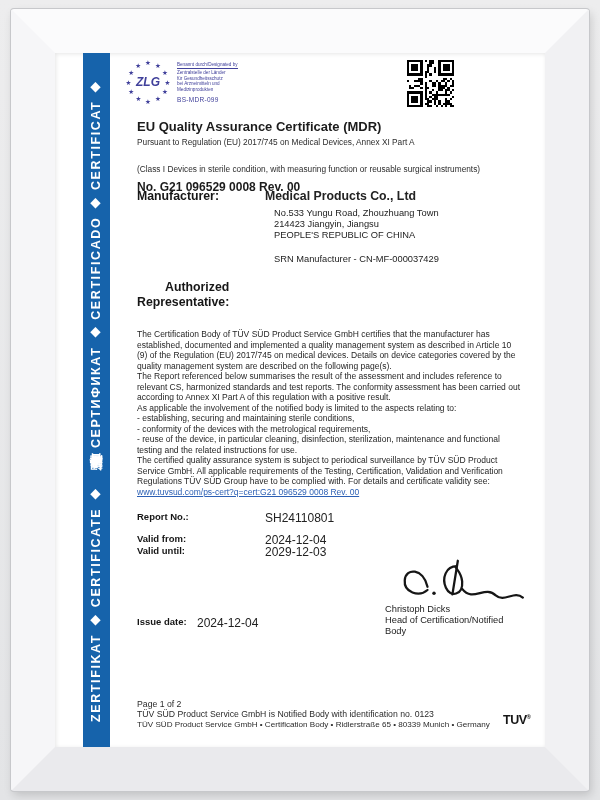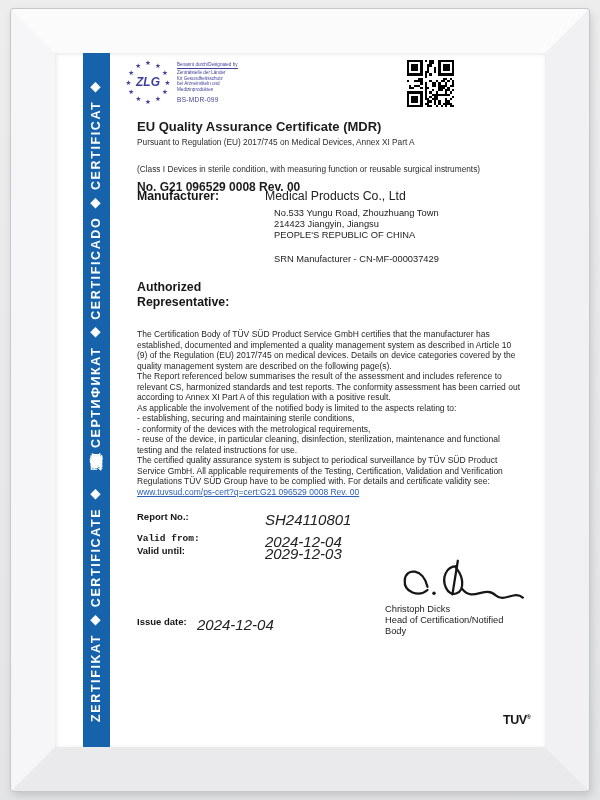--- a/index.html
+++ b/index.html
@@ -22,31 +22,31 @@
   .zlg-code{font-size:6.5px;margin-top:4px;letter-spacing:.3px;}
   .qr{position:absolute;left:352px;top:7px;width:47px;height:47px;}
   .tuv{position:absolute;left:420px;top:3px;width:58px;text-align:center;}
   .tuv-caption{font-size:6.3px;color:#555;margin-top:2px;}
   
   .titleblock{position:absolute;left:82px;top:66px;color:#1c1c1c;}
   .t-main{font-size:13px;font-weight:bold;}
   .t-sub{font-size:8.3px;margin-top:2.5px;color:#2c2c2c;}
   .t-no{font-size:12px;font-weight:bold;margin-top:6px;}
   
-  .lbl{position:absolute;left:82px;font-weight:bold;color:#161616;}
+  .lbl{position:absolute;left:82px;font-weight:bold;color:#161616;text-align:right;}
   .val{position:absolute;left:210px;color:#222;}
   .big{font-size:12.3px;line-height:14.5px;}
   .sm{font-size:9.3px;line-height:11px;padding-left:9px;}
   
   .bodytext{position:absolute;left:82px;top:276px;width:384px;font-size:8.5px;line-height:10.5px;color:#262626;}
   .bodytext div{margin:0;}
   a.certlink{color:#2b5fb4;text-decoration:underline;}
   
   .f-lbl{font-size:9.5px;}
-  .f-val{font-size:15px;font-style:italic;}
+  .f-val{font-size:12px;}
   
   .sig{position:absolute;left:340px;top:503px;width:130px;height:55px;}
   .signame{position:absolute;left:330px;top:551px;font-size:9.3px;line-height:11px;color:#222;}
   
   .footer{position:absolute;left:82px;top:646px;color:#2b2b2b;}
   .foot-a{font-size:8.7px;line-height:10.4px;}
   .foot-b{font-size:8.1px;line-height:10.4px;}
   .tuvmark{position:absolute;left:448px;top:660px;font-size:12.5px;font-weight:bold;color:#161616;letter-spacing:-.5px;}
   .tuvmark sup{font-size:6px;}
 </style>
@@ -221,21 +221,21 @@
 
       <div class="titleblock">
         <div class="t-main">EU Quality Assurance Certificate (MDR)</div>
         <div class="t-sub">Pursuant to Regulation (EU) 2017/745 on Medical Devices,  Annex XI Part A</div>
         <div class="t-sub" style="margin-top:17px;">(Class I Devices in sterile condition, with measuring function or reusable surgical instruments)</div>
         <div class="t-no">No. G21 096529 0008 Rev. 00</div>
       </div>
 
       <div class="lbl big" style="top:136px;">Manufacturer:</div>
       <div class="val" style="top:136px;">
-        <div class="big" style="font-weight:normal;">Medical Products Co., Ltd</div>
+        <div class="big" style="font-weight:bold;">Medical Products Co., Ltd</div>
         <div class="sm" style="margin-top:4px;">No.533 Yungu Road, Zhouzhuang Town</div>
         <div class="sm">214423 Jiangyin, Jiangsu</div>
         <div class="sm">PEOPLE'S REPUBLIC OF CHINA</div>
         <div class="sm" style="margin-top:13px;">SRN Manufacturer - CN-MF-000037429</div>
       </div>
 
       <div class="lbl big" style="top:227px;">
         <div>Authorized</div>
         <div>Representative:</div>
       </div>
@@ -246,21 +246,21 @@
         <div>As applicable the involvement of the notified body is limited to the aspects relating to:</div>
         <div>- establishing, securing and maintaining sterile conditions,</div>
         <div>- conformity of the devices with the metrological requirements,</div>
         <div>- reuse of the device, in particular cleaning, disinfection, sterilization, maintenance and functional testing and the related instructions for use.</div>
         <div>The certified quality assurance system is subject to periodical surveillance by TÜV SÜD Product Service GmbH. All applicable requirements of the Testing, Certification, Validation and Verification Regulations TÜV SÜD Group have to be complied with. For details and certificate validity see:</div>
         <a class="certlink" href="#">www.tuvsud.com/ps-cert?q=cert:G21 096529 0008 Rev. 00</a>
       </div>
 
       <div class="lbl f-lbl" style="top:458px;">Report No.:</div>
       <div class="val f-val" style="top:458px;">SH24110801</div>
-      <div class="lbl f-lbl" style="top:480px;font-family:Liberation Mono, monospace;">Valid from:</div>
+      <div class="lbl f-lbl" style="top:480px;">Valid from:</div>
       <div class="val f-val" style="top:480px;">2024-12-04</div>
       <div class="lbl f-lbl" style="top:492px;">Valid until:</div>
       <div class="val f-val" style="top:492px;">2029-12-03</div>
 
       <svg class="sig" viewBox="0 0 120 50">
         <g fill="none" stroke="#161616" stroke-width="2.1" stroke-linecap="round">
           <path d="M30,28 C26,11 10,10 9,22 C8,33 22,38 30,31"></path>
           <circle cx="36" cy="34" r="1.6" fill="#161616" stroke="none"></circle>
           <path d="M57,9 C47,9 43,20 47,29 C51,38 63,36 62,23 C61,13 53,9 57,9"></path>
           <path d="M58,4 L53,35"></path>
@@ -269,17 +269,22 @@
       </svg>
       <div class="signame">
         <div>Christoph Dicks</div>
         <div>Head of Certification/Notified</div>
         <div>Body</div>
       </div>
 
       <div class="lbl f-lbl" style="top:563px;">Issue date:</div>
       <div class="val f-val" style="left:142px;top:563px;">2024-12-04</div>
 
+      <div class="footer">
+        <div class="foot-a">Page 1 of 2</div>
+        <div class="foot-a">TÜV SÜD Product Service GmbH is Notified Body with identification no. 0123</div>
+        <div class="foot-b">TÜV SÜD Product Service GmbH • Certification Body • Ridlerstraße 65 • 80339 Munich • Germany</div>
+      </div>
       <div class="tuvmark"><span>TUV</span><sup>®</sup></div>
 
     </div>
   </div>
 </div>
 
 </body></html>

